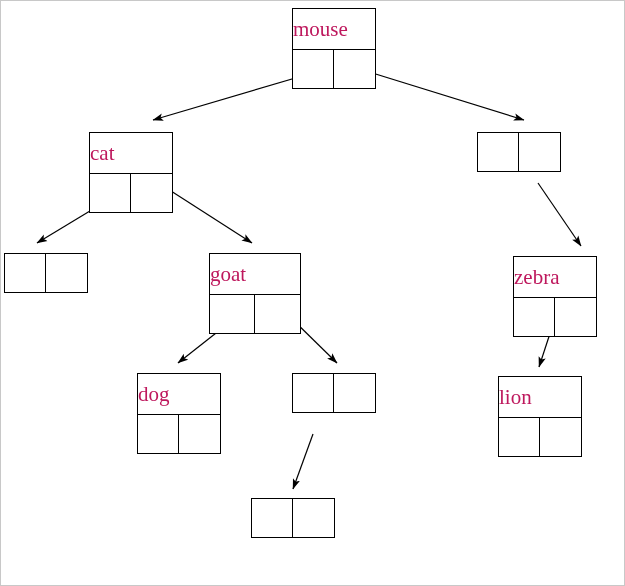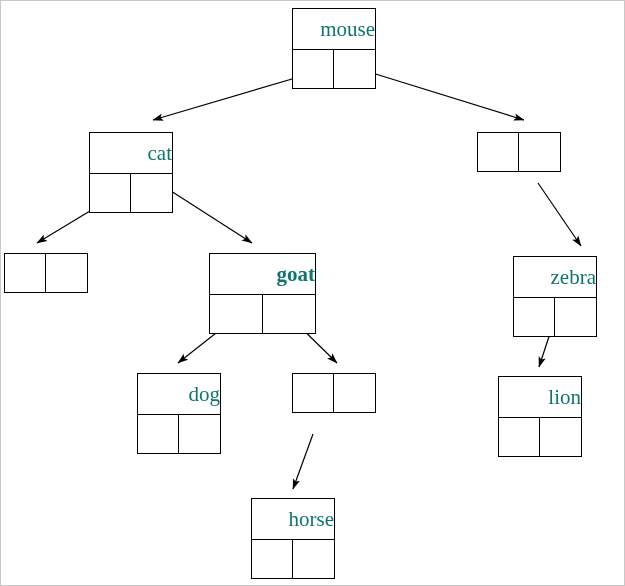--- a/index.html
+++ b/index.html
@@ -28,23 +28,23 @@
   .node {
     position: absolute;
     box-sizing: border-box;
     border: 1.4px solid #000000;
     background: #ffffff;
   }
   .node-label {
     box-sizing: border-box;
     height: 41px;
     line-height: 40px;
-    text-align: right;
+    text-align: left;
     font-size: 21px;
-    color: #0f766e;
+    color: #be185d;
     border-bottom: 1.4px solid #000000;
     white-space: nowrap;
     overflow: hidden;
   }
   .node-ptrs {
     display: flex;
     height: 38px;
   }
   .ptr-cell {
     flex: 1 1 50%;
@@ -94,21 +94,21 @@
           <div class="ptr-cell left"></div>
           <div class="ptr-cell right"></div>
         </div>
       </div>
       <div class="node" style="left: 3px; top: 252px; width: 84px;">
         <div class="node-ptrs" style="height: 38px;">
           <div class="ptr-cell left"></div>
           <div class="ptr-cell right"></div>
         </div>
       </div>
-      <div class="node" style="left: 208px; top: 252px; width: 107px; font-weight: bold;">
+      <div class="node" style="left: 208px; top: 252px; width: 92px;">
         <div class="node-label" style="height: 41px; line-height: 40px;">goat</div>
         <div class="node-ptrs" style="height: 38px;">
           <div class="ptr-cell left"></div>
           <div class="ptr-cell right"></div>
         </div>
       </div>
       <div class="node" style="left: 512px; top: 255px; width: 84px;">
         <div class="node-label" style="height: 41px; line-height: 40px;">zebra</div>
         <div class="node-ptrs" style="height: 38px;">
           <div class="ptr-cell left"></div>
@@ -129,20 +129,19 @@
         </div>
       </div>
       <div class="node" style="left: 497px; top: 375px; width: 84px;">
         <div class="node-label" style="height: 41px; line-height: 40px;">lion</div>
         <div class="node-ptrs" style="height: 38px;">
           <div class="ptr-cell left"></div>
           <div class="ptr-cell right"></div>
         </div>
       </div>
       <div class="node" style="left: 250px; top: 497px; width: 84px;">
-        <div class="node-label" style="height: 41px; line-height: 40px;">horse</div>
         <div class="node-ptrs" style="height: 38px;">
           <div class="ptr-cell left"></div>
           <div class="ptr-cell right"></div>
         </div>
       </div>
     </div>
 </div>
 
 </body></html>

